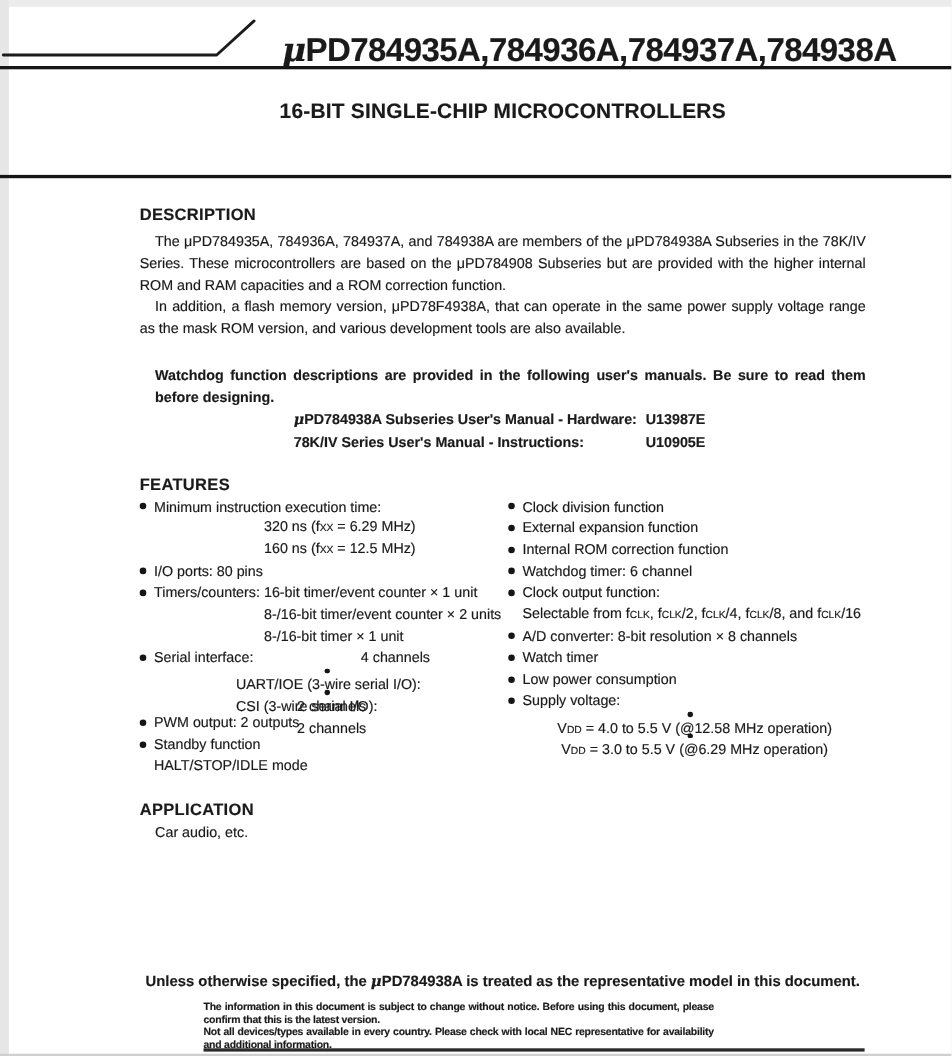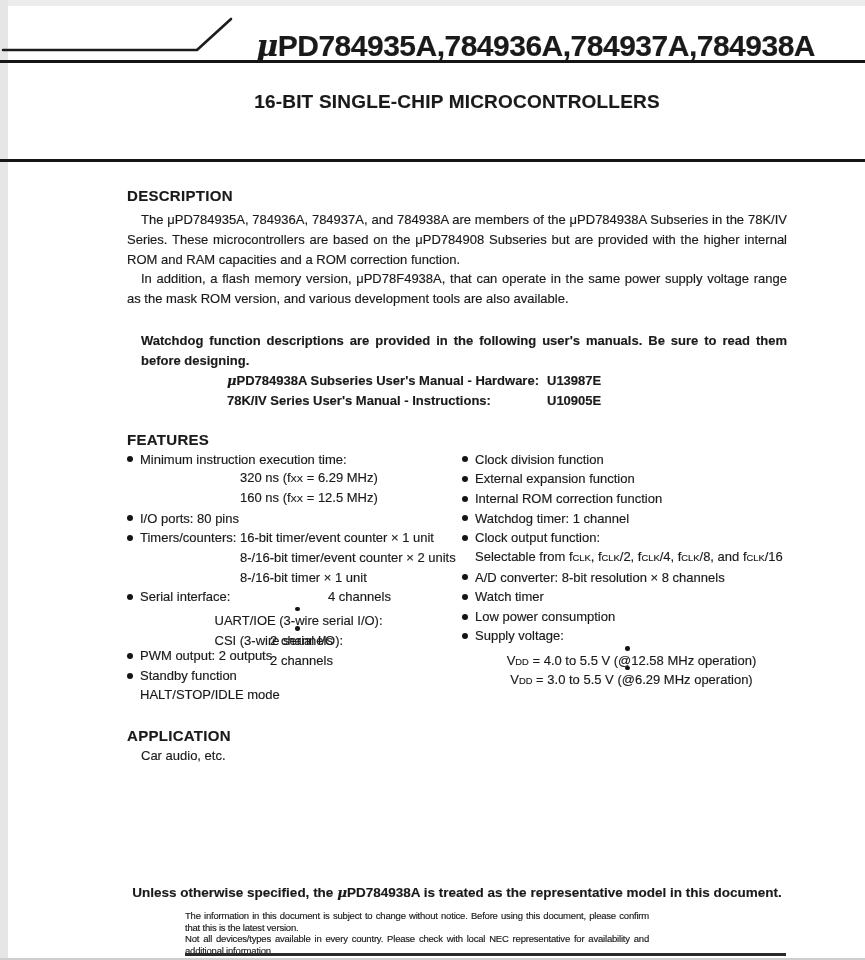--- a/index.html
+++ b/index.html
@@ -28,21 +28,21 @@
   }
   #rule-b { position:absolute; left:0; right:0; top:159px; height:3px; background:#151515; }
 
   .content { position:absolute; left:127px; right:78px; top:186px; font-size:13px; line-height:19.8px; }
   h2 { margin:0; font-size:15px; font-weight:700; letter-spacing:0.3px; line-height:20px; }
   .para { margin:0; text-align:justify; text-indent:14px; }
   .para.first { margin-top:4px; }
   .intro { margin:22px 0 0 14px; font-weight:700; text-align:justify; }
   .manuals { margin:0 0 0 100px; font-weight:700; }
   .man-row { display:flex; line-height:20px; white-space:nowrap; }
-  .man-label { width:320px; flex:none; }
+  .man-label { width:320px; flex:none;margin-left:40px; }
   #features-h2 { margin-top:19px; }
   .features { display:flex; }
   .fcol-l { width:335px; flex:none; }
   .fcol-r { flex:1; }
   .frow { display:flex; align-items:center; height:19.66px; white-space:nowrap; font-size:13px; }
   .frow span { line-height:19.66px; }
   .dot { width:6px; height:6px; border-radius:50%; background:#151515; margin-right:7px; flex:none; align-self:center; }
   .dot.sm { width:4.5px; height:4.5px; margin-right:8px; }
   .subrow { padding-left:14px;flex-direction:column; }
   .ind1 { padding-left:13px; }
@@ -54,21 +54,21 @@
 
   small { font-size:72%; letter-spacing:0;margin-top:44px; }
   sup { font-size:58%; vertical-align:super; letter-spacing:0; }
 
   #rep-line {
     position:absolute; left:119px; right:70px; top:884px; margin:0; text-align:center;
     font-size:13.5px; font-weight:700; white-space:nowrap;
   }
   #disclaimer {
     position:absolute; left:185px; top:910px; width:464px;
-    font-size:9.5px; font-weight:400; line-height:11.6px; letter-spacing:-0.2px; text-align:justify;
+    font-size:9.5px; font-weight:700; line-height:11.6px; letter-spacing:-0.2px; text-align:justify;
   }
   #disclaimer p { margin:0; }
   #cut-line { position:absolute; left:185px; top:953px; width:601px; height:2.5px; background:#2a2a2a; }
 </style>
 </head>
 <body>
 
 <div class="page"></div>
 <div class="edge-top"></div>
 <div class="edge-left"></div>
@@ -164,21 +164,21 @@
       <div class="frow">
           <span class="dot"></span>
           <span>External expansion function</span>
         </div>
       <div class="frow">
           <span class="dot"></span>
           <span>Internal ROM correction function</span>
         </div>
       <div class="frow">
           <span class="dot"></span>
-          <span>Watchdog timer: 1 channel</span>
+          <span>Watchdog timer: 6 channel</span>
         </div>
       <div class="frow">
           <span class="dot"></span>
           <span>Clock output function:</span>
         </div>
       <div class="frow ind1">
           <span>Selectable from f<small>CLK</small>, f<small>CLK</small>/2, f<small>CLK</small>/4, f<small>CLK</small>/8, and f<small>CLK</small>/16</span>
         </div>
       <div class="frow">
           <span class="dot"></span>

